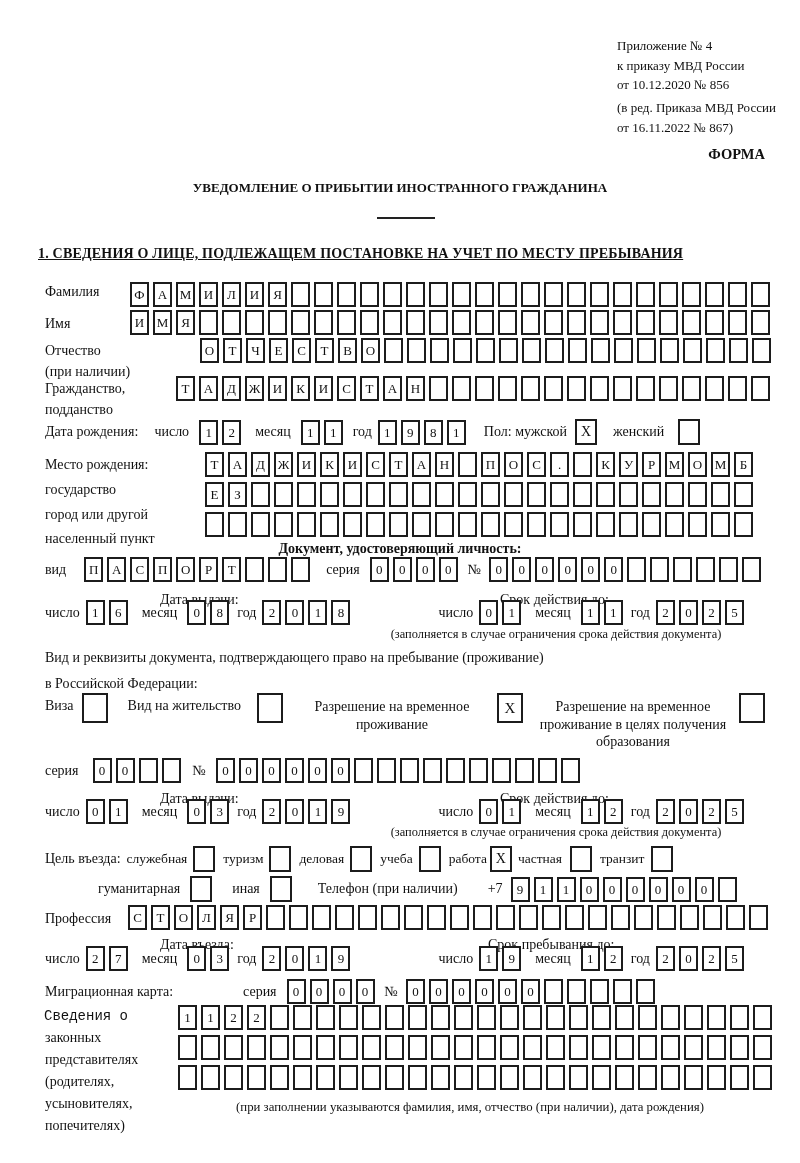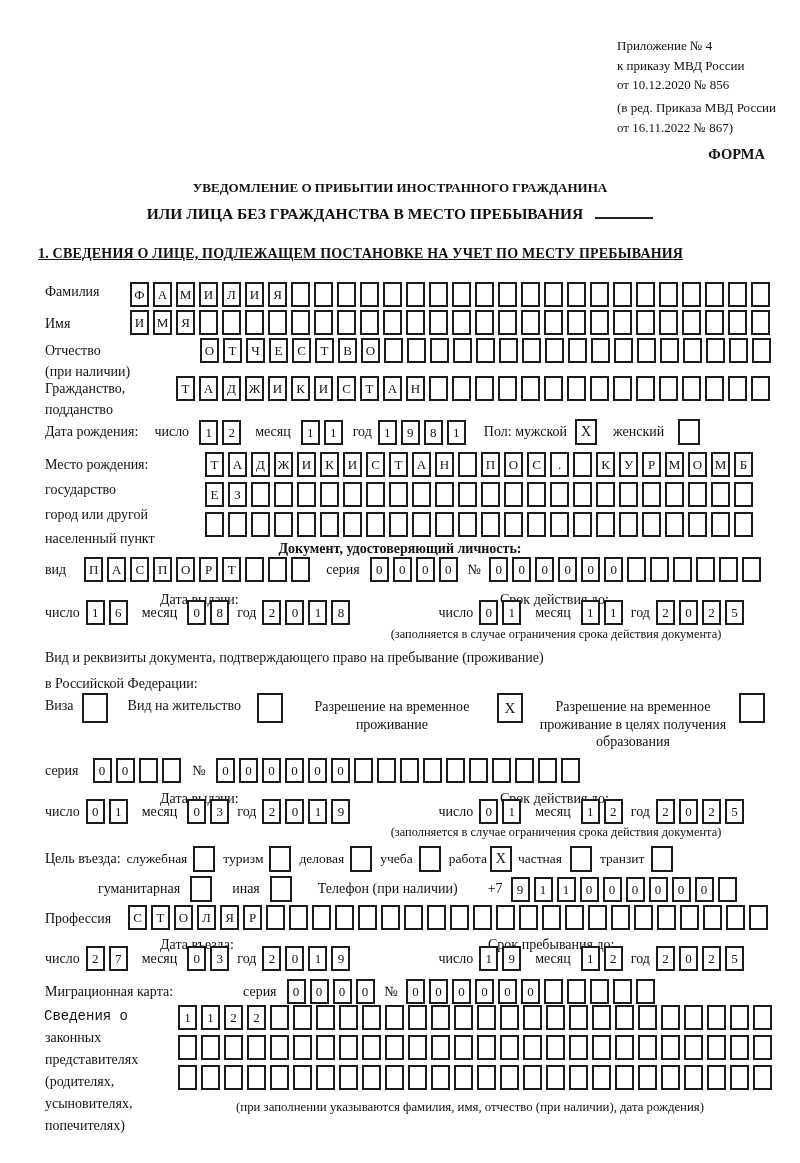--- a/index.html
+++ b/index.html
@@ -39,21 +39,21 @@
     <div class="hline">от 10.12.2020 № 856</div>
   </div>
   <div class="abs" style="left:617px;top:98px;">
     <div class="hline">(в ред. Приказа МВД России</div>
     <div class="hline">от 16.11.2022 № 867)</div>
   </div>
   <div class="abs b right" style="left:560px;top:146px;width:205px;font-size:14.5px;">ФОРМА</div>
 
   <div class="abs b center" style="left:0;top:180px;width:800px;font-size:13px;">УВЕДОМЛЕНИЕ О ПРИБЫТИИ ИНОСТРАННОГО ГРАЖДАНИНА</div>
   <div class="abs b center" style="left:0;top:204px;width:800px;font-size:15.5px;">
-    <span>ИЛИ ЛИЦА БЕЗ ГРАЖДАНСТВА В МЕСТО ПРЕБЫВАНИЯ</span><span class="blank-line"></span>
+    <span class="blank-line"></span>
   </div>
 
   <div class="abs b" style="left:38px;top:246px;width:760px;font-size:14px;letter-spacing:0.2px;text-decoration:underline;">1. СВЕДЕНИЯ О ЛИЦЕ, ПОДЛЕЖАЩЕМ ПОСТАНОВКЕ НА УЧЕТ ПО МЕСТУ ПРЕБЫВАНИЯ</div>
 
   <div class="abs lbl" style="left:45px;top:284px;">Фамилия</div>
   <div class="abs boxes" style="left:130px;top:282px;">
       <span class="box">Ф</span>
       <span class="box">А</span>
       <span class="box">М</span>
       <span class="box">И</span>

